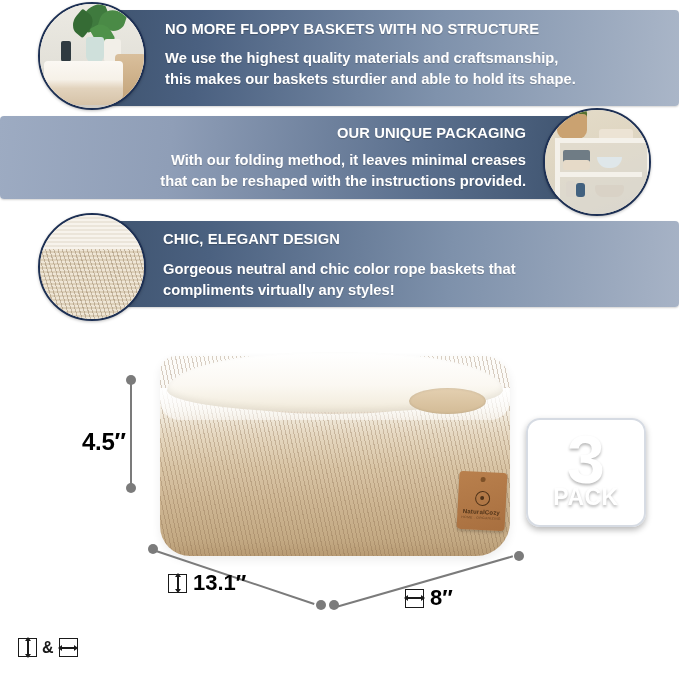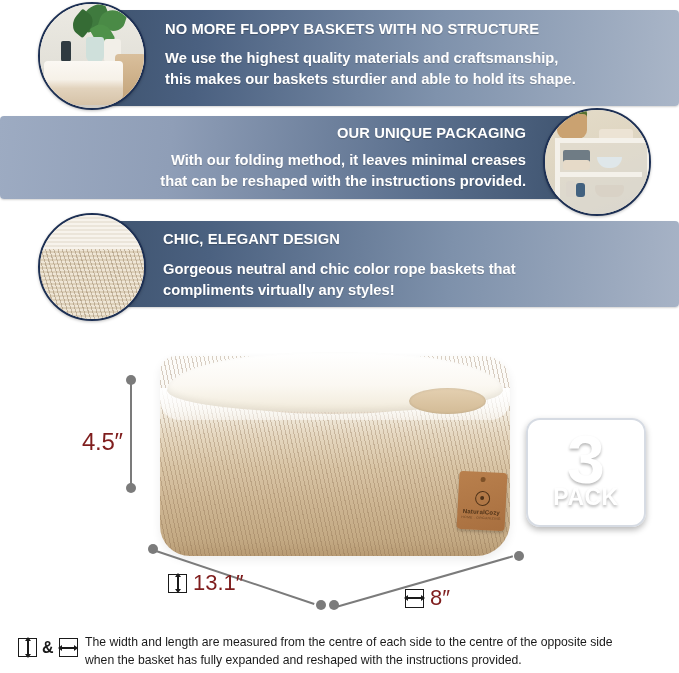--- a/index.html
+++ b/index.html
@@ -156,21 +156,21 @@
   }
   .tag-hole{position:absolute;top:5px;left:50%;transform:translateX(-50%);width:5px;height:5px;border-radius:50%;background:#7d5128;}
   .tag-logo{width:13px;height:13px;border-radius:50%;border:1.4px solid #4e3218;position:relative;margin-top:8px;}
   .tag-logo:after{content:"";position:absolute;left:50%;top:50%;transform:translate(-50%,-50%);width:4px;height:4px;border-radius:50%;background:#4e3218;}
   .tag-name{font-size:6px;color:#4e3218;font-weight:bold;margin-top:3px;letter-spacing:.2px;}
   .tag-sub{font-size:3.4px;color:#6b4524;margin-top:1px;letter-spacing:.3px;}
 
   
   .dot{position:absolute;width:10px;height:10px;border-radius:50%;background:#7b7b7b;}
   .guide{position:absolute;background:#7b7b7b;}
-  .dim-label{position:absolute;color:#7f1d1d;font-weight:400;white-space:nowrap;}
+  .dim-label{position:absolute;color:#000000;font-weight:700;white-space:nowrap;}
   .vline{width:2.6px;background:#7b7b7b;}
   .lbl-45{left:82px;top:428px;font-size:24px;letter-spacing:-.3px;}
 
   .diag{position:absolute;height:2.2px;background:#7b7b7b;transform-origin:left center;}
 
   .icon-box{
     display:inline-flex;align-items:center;justify-content:center;
     width:19px;height:19px;border:1.6px solid #1a1a1a;
     vertical-align:middle;box-sizing:border-box;
   }
@@ -339,19 +339,15 @@
   <div class="footnote">
     <div class="fn-icons">
       <span class="icon-box">
           <span class="arrow-v"></span>
         </span>
       <span class="fn-amp">&amp;</span>
       <span class="icon-box">
           <span class="arrow-h"></span>
         </span>
     </div>
-    <div>
-      <div class="fn-text">The width and length are measured from the centre of each side to the centre of the opposite side</div>
-      <div class="fn-text">when the basket has fully expanded and reshaped with the instructions provided.</div>
-    </div>
   </div>
 
 </div>
 
 </body></html>

